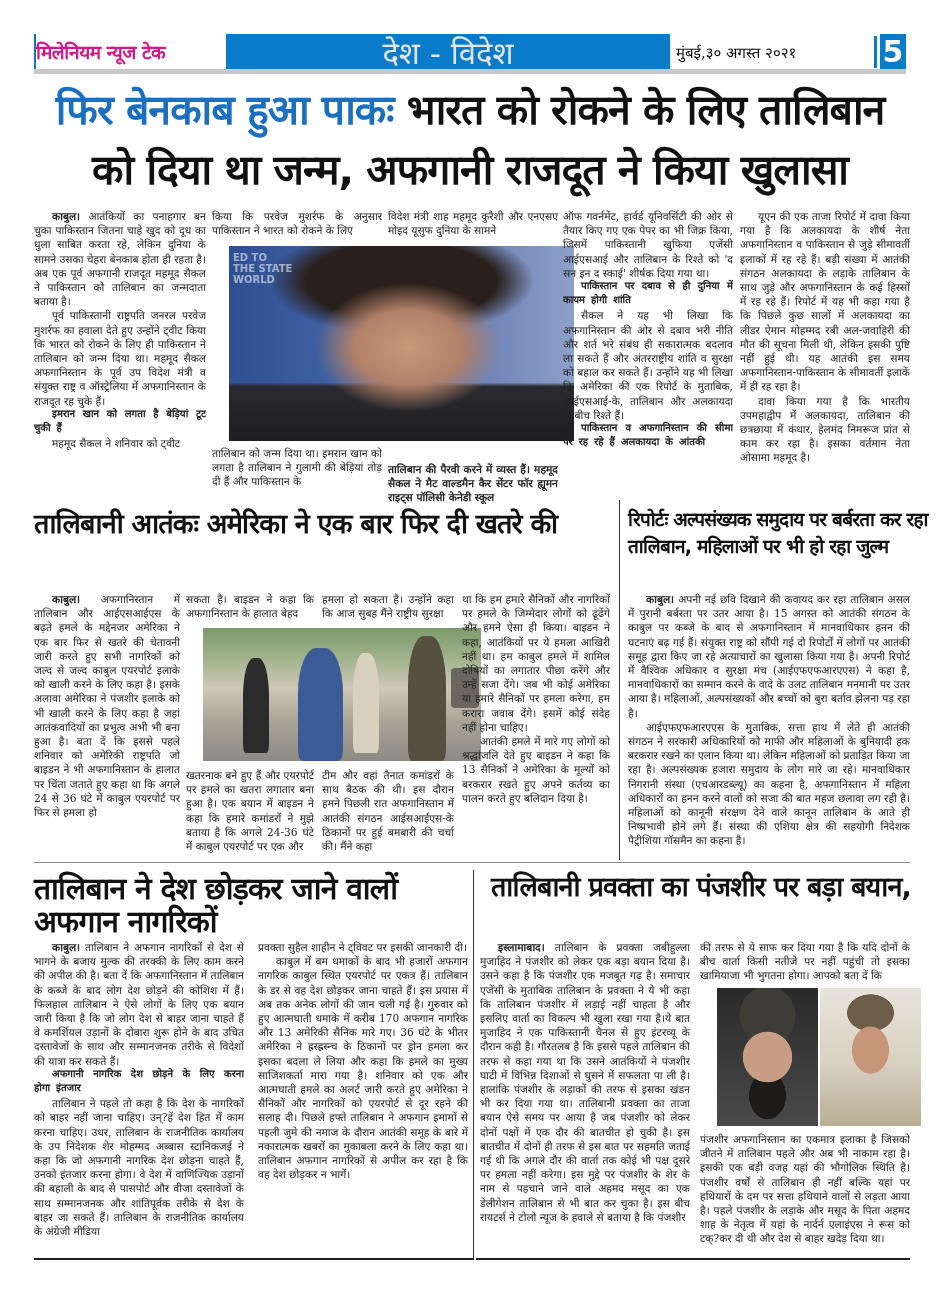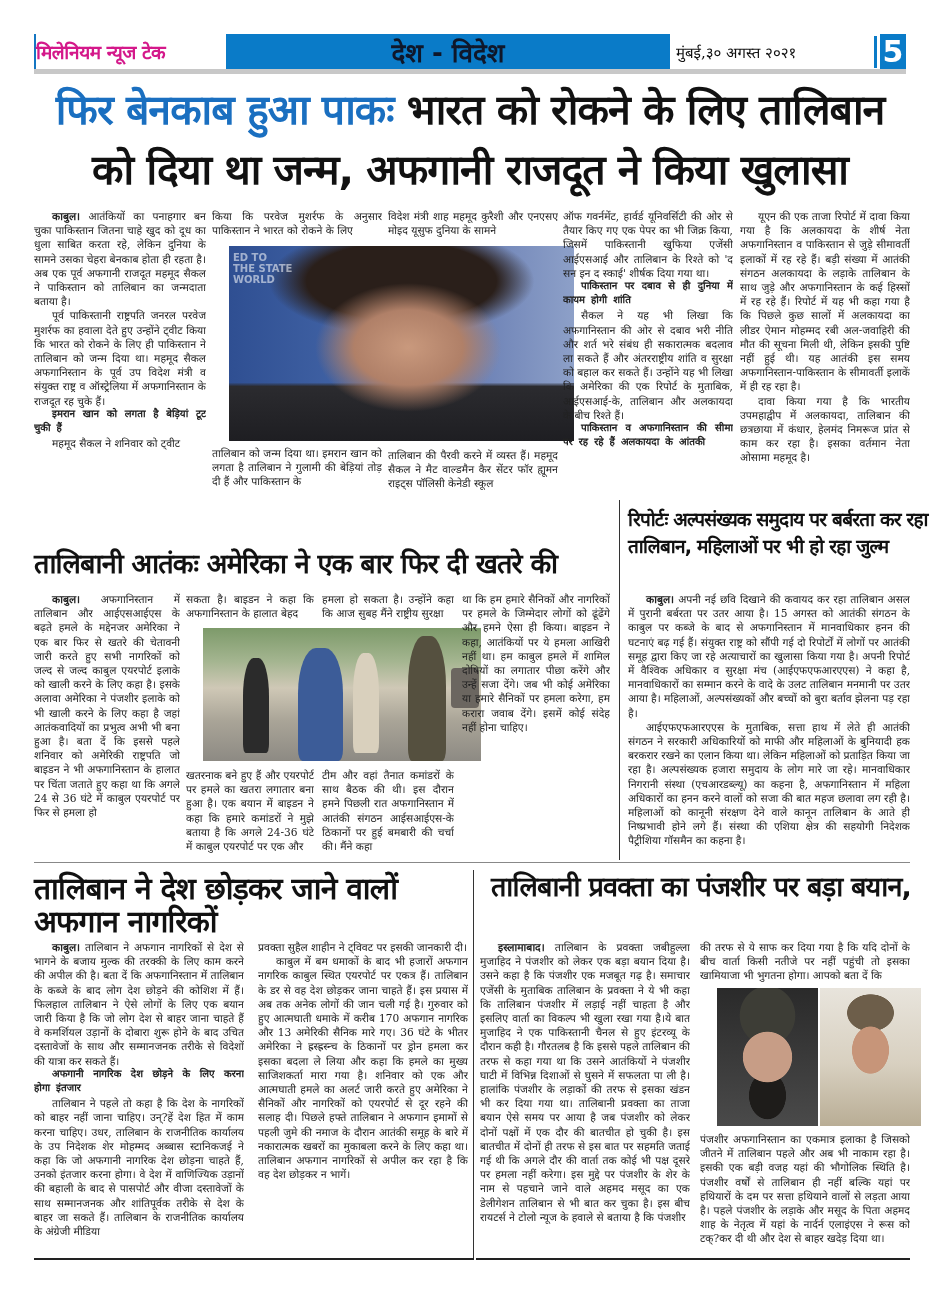--- a/index.html
+++ b/index.html
@@ -4,21 +4,21 @@
 <style>
   * { box-sizing: border-box; margin: 0; padding: 0; }
   html, body { width: 945px; height: 1296px; background: #ffffff; overflow: hidden; }
   body { font-family: "DejaVu Sans", sans-serif; color: #1a1a1a; position: relative; }
 
   
   .masthead { position: absolute; left: 34px; top: 34px; width: 872px; height: 35px; display: flex; border-left: 2px solid #1476c2; }
   .mast-brand { width: 190px; display: flex; align-items: center; padding-left: 0; background: #fff; }
   .mast-brand span { color: #d4188a; font-weight: bold; font-size: 19px; font-family: "DejaVu Sans", sans-serif; letter-spacing: -0.5px; }
   .mast-section { width: 444px; background: #0a7bc8; display: flex; align-items: center; justify-content: center; }
-  .mast-section span { color: #0f172a; font-weight: bold; font-size: 26px; }
+  .mast-section span { color: #e5e5e5; font-weight: normal; font-size: 31px; }
   .mast-date { flex: 1; display: flex; align-items: center; padding-left: 6px; background: #fff; }
   .mast-date span { font-size: 15px; color: #111; font-family: "DejaVu Serif", serif; }
   .mast-page { width: 38px; display: flex; align-items: center; justify-content: flex-end; }
   .mast-page .bar { width: 3px; height: 32px; background: #0a7bc8; margin-right: 3px; }
   .mast-page span { display: inline-block; width: 26px; height: 35px; background: #0a7bc8; color: #fff; font-weight: bold; font-size: 30px; text-align: center; line-height: 35px; }
   .mast-rule { position: absolute; left: 34px; top: 69px; width: 872px; height: 5px; background: #c8c8c8; }
 
   
   .lead-headline { position: absolute; left: 30px; top: 80px; width: 880px; text-align: center; font-weight: bold; font-size: 41px; line-height: 60px; letter-spacing: -1px; }
   .lead-headline .blue { color: #1a6fc0; }
@@ -39,21 +39,21 @@
   .photo-imran .tvtxt { position: absolute; left: 4px; top: 6px; color: rgba(255,255,255,0.55); font-weight: bold; font-size: 10px; line-height: 11px; }
   .photo-kabul { left: 186px; top: 628px; width: 426px; height: 133px;
     background: linear-gradient(180deg, #7d9a6a 0%, #a4b590 25%, #cfc8b6 45%, #a9a497 70%, #8d8a83 100%); }
   .kabul-fig { position: absolute; border-radius: 40% 40% 10% 10%; }
   .photo-spokes { left: 700px; top: 988px; width: 204px; height: 138px; display: flex; gap: 2px; }
   .photo-spokes .p1 { flex: 1; background: radial-gradient(ellipse 40% 30% at 50% 50%, #c79d86 0%, #c79d86 60%, transparent 62%), radial-gradient(ellipse 45% 35% at 50% 20%, #3d3d36 0%, #3d3d36 60%, transparent 62%), radial-gradient(ellipse 30% 28% at 50% 78%, #1e1c1a 0%, #1e1c1a 60%, transparent 62%), linear-gradient(180deg, #2a2a2a, #4a4a4a); }
   .photo-spokes .p2 { flex: 1; background: radial-gradient(ellipse 30% 28% at 50% 45%, #c79579 0%, #c79579 60%, transparent 62%), radial-gradient(ellipse 38% 22% at 50% 18%, #6d5e4a 0%, #6d5e4a 60%, transparent 62%), linear-gradient(180deg, #e8e4dc 0%, #d8d0c0 55%, #b9ad95 100%); }
 
   
   .headline { position: absolute; font-weight: bold; color: #111; letter-spacing: -0.8px; }
-  .h-terror { left: 34px; top: 504px; width: 580px; font-size: 27px; line-height: 40px; margin-top: 40px; }
+  .h-terror { left: 34px; top: 504px; width: 580px; font-size: 27px; line-height: 40px; }
   .h-report { left: 628px; top: 506px; width: 300px; font-size: 19px; line-height: 27px; }
   .h-appeal { left: 34px; top: 872px; width: 440px; font-size: 30px; line-height: 33px; }
   .h-panjshir { left: 486px; top: 870px; width: 430px; font-size: 27px; line-height: 33px; text-align: center; }
 
   .hrule { position: absolute; height: 2px; background: #222; }
   .vrule { position: absolute; width: 1px; background: #333; }
 </style>
 </head>
 <body>
 
@@ -92,21 +92,21 @@
     <p style="text-indent:0">विदेश मंत्री शाह महमूद कुरैशी और एनएसए मोइद यूसुफ दुनिया के सामने</p>
   </div>
 <div class="photo photo-imran">
     <div class="tvtxt" style="white-space:pre">ED TO
 THE STATE
 WORLD</div>
   </div>
 <div class="col" style="left:212px;top:446px;width:170px;height:48px;">
     <p style="text-indent:0">तालिबान को जन्म दिया था। इमरान खान को लगता है तालिबान ने गुलामी की बेड़ियां तोड़ दी हैं और पाकिस्तान के</p>
   </div>
-<div class="col" style="left:388px;top:448px;width:170px;height:48px;">
+<div class="col" style="left:388px;top:462px;width:170px;height:48px;font-weight:bold;">
     <p style="text-indent:0">तालिबान की पैरवी करने में व्यस्त हैं। महमूद सैकल ने मैट वाल्डमैन कैर सेंटर फॉर ह्यूमन राइट्स पॉलिसी केनेडी स्कूल</p>
   </div>
 <div class="col" style="left:563px;top:209px;width:170px;height:290px;">
   <p style="text-indent:0">ऑफ गवर्नमेंट, हार्वर्ड यूनिवर्सिटी की ओर से तैयार किए गए एक पेपर का भी जिक्र किया, जिसमें पाकिस्तानी खुफिया एजेंसी आईएसआई और तालिबान के रिश्ते को 'द सन इन द स्काई' शीर्षक दिया गया था।</p>
   <p class="subhead">पाकिस्तान पर दबाव से ही दुनिया में कायम होगी शांति</p>
   <p>सैकल ने यह भी लिखा कि अफगानिस्तान की ओर से दबाव भरी नीति और शर्त भरे संबंध ही सकारात्मक बदलाव ला सकते हैं और अंतरराष्ट्रीय शांति व सुरक्षा को बहाल कर सकते हैं। उन्होंने यह भी लिखा कि अमेरिका की एक रिपोर्ट के मुताबिक, आईएसआई-के, तालिबान और अलकायदा के बीच रिश्ते हैं।</p>
   <p class="subhead">पाकिस्तान व अफगानिस्तान की सीमा पर रह रहे हैं अलकायदा के आंतकी</p>
 </div>
 <div class="col" style="left:740px;top:209px;width:170px;height:290px;">
   <p>यूएन की एक ताजा रिपोर्ट में दावा किया गया है कि अलकायदा के शीर्ष नेता अफगानिस्तान व पाकिस्तान से जुड़े सीमावर्ती इलाकों में रह रहे हैं। बड़ी संख्या में आतंकी संगठन अलकायदा के लड़ाके तालिबान के साथ जुड़े और अफगानिस्तान के कई हिस्सों में रह रहे हैं। रिपोर्ट में यह भी कहा गया है कि पिछले कुछ सालों में अलकायदा का लीडर ऐमान मोहम्मद रबी अल-जवाहिरी की मौत की सूचना मिली थी, लेकिन इसकी पुष्टि नहीं हुई थी। यह आतंकी इस समय अफगानिस्तान-पाकिस्तान के सीमावर्ती इलाकें में ही रह रहा है।</p>
@@ -135,20 +135,21 @@
   <div class="kabul-fig" style="left:248px;top:40px;width:28px;height:40px;background:#6b6660;border-radius:4px;"></div>
 </div>
 <div class="col" style="left:186px;top:768px;width:128px;height:90px;">
     <p style="text-indent:0">खतरनाक बने हुए हैं और एयरपोर्ट पर हमले का खतरा लगातार बना हुआ है। एक बयान में बाइडन ने कहा कि हमारे कमांडरों ने मुझे बताया है कि अगले 24-36 घंटे में काबुल एयरपोर्ट पर एक और</p>
   </div>
 <div class="col" style="left:322px;top:768px;width:132px;height:90px;">
     <p style="text-indent:0">टीम और वहां तैनात कमांडरों के साथ बैठक की थी। इस दौरान हमने पिछली रात अफगानिस्तान में आतंकी संगठन आईसआईएस-के ठिकानों पर हुई बमबारी की चर्चा की। मैंने कहा</p>
   </div>
 <div class="col" style="left:462px;top:592px;width:148px;height:266px;">
   <p style="text-indent:0">था कि हम हमारे सैनिकों और नागरिकों पर हमले के जिम्मेदार लोगों को ढूंढेंगे और हमने ऐसा ही किया। बाइडन ने कहा, आतंकियों पर ये हमला आखिरी नहीं था। हम काबुल हमले में शामिल दोषियों का लगातार पीछा करेंगे और उन्हें सजा देंगे। जब भी कोई अमेरिका या हमारे सैनिकों पर हमला करेगा, हम करारा जवाब देंगे। इसमें कोई संदेह नहीं होना चाहिए।</p>
+  <p>आतंकी हमले में मारे गए लोगों को श्रद्धांजलि देते हुए बाइडन ने कहा कि 13 सैनिकों ने अमेरिका के मूल्यों को बरकरार रखते हुए अपने कर्तव्य का पालन करते हुए बलिदान दिया है।</p>
 </div>
 
 <div class="headline h-report">रिपोर्टः अल्पसंख्यक समुदाय पर बर्बरता कर रहा तालिबान, महिलाओं पर भी हो रहा जुल्म</div>
 <div class="col" style="left:628px;top:592px;width:282px;height:266px;">
   <p><span class="dateline">काबुल।</span><span> अपनी नई छवि दिखाने की कवायद कर रहा तालिबान असल में पुरानी बर्बरता पर उतर आया है। 15 अगस्त को आतंकी संगठन के काबुल पर कब्जे के बाद से अफगानिस्तान में मानवाधिकार हनन की घटनाएं बढ़ गई हैं। संयुक्त राष्ट्र को सौंपी गई दो रिपोर्टों में लोगों पर आतंकी समूह द्वारा किए जा रहे अत्याचारों का खुलासा किया गया है। अपनी रिपोर्ट में वैश्विक अधिकार व सुरक्षा मंच (आईएफएफआरएएस) ने कहा है, मानवाधिकारों का सम्मान करने के वादे के उलट तालिबान मनमानी पर उतर आया है। महिलाओं, अल्पसंख्यकों और बच्चों को बुरा बर्ताव झेलना पड़ रहा है।</span></p>
   <p>आईएफएफआरएएस के मुताबिक, सत्ता हाथ में लेते ही आतंकी संगठन ने सरकारी अधिकारियों को माफी और महिलाओं के बुनियादी हक बरकरार रखने का एलान किया था। लेकिन महिलाओं को प्रताड़ित किया जा रहा है। अल्पसंख्यक हजारा समुदाय के लोग मारे जा रहे। मानवाधिकार निगरानी संस्था (एचआरडब्ल्यू) का कहना है, अफगानिस्तान में महिला अधिकारों का हनन करने वालों को सजा की बात महज छलावा लग रही है। महिलाओं को कानूनी संरक्षण देने वाले कानून तालिबान के आते ही निष्प्रभावी होने लगे हैं। संस्था की एशिया क्षेत्र की सहयोगी निदेशक पैट्रीशिया गॉसमैन का कहना है।</p>
 </div>
 
 <div class="hrule" style="left:34px;top:862px;width:876px;height:1px;background:#888;"></div>
 

